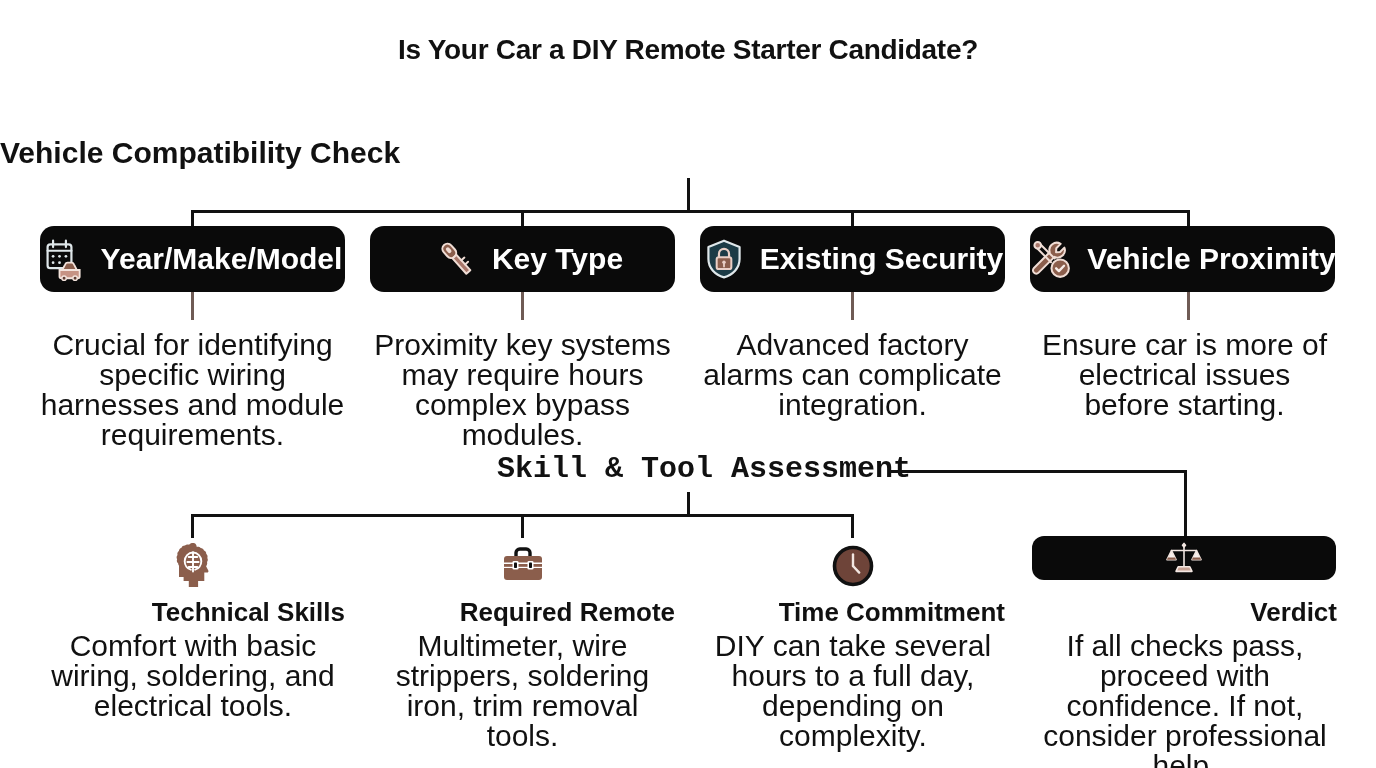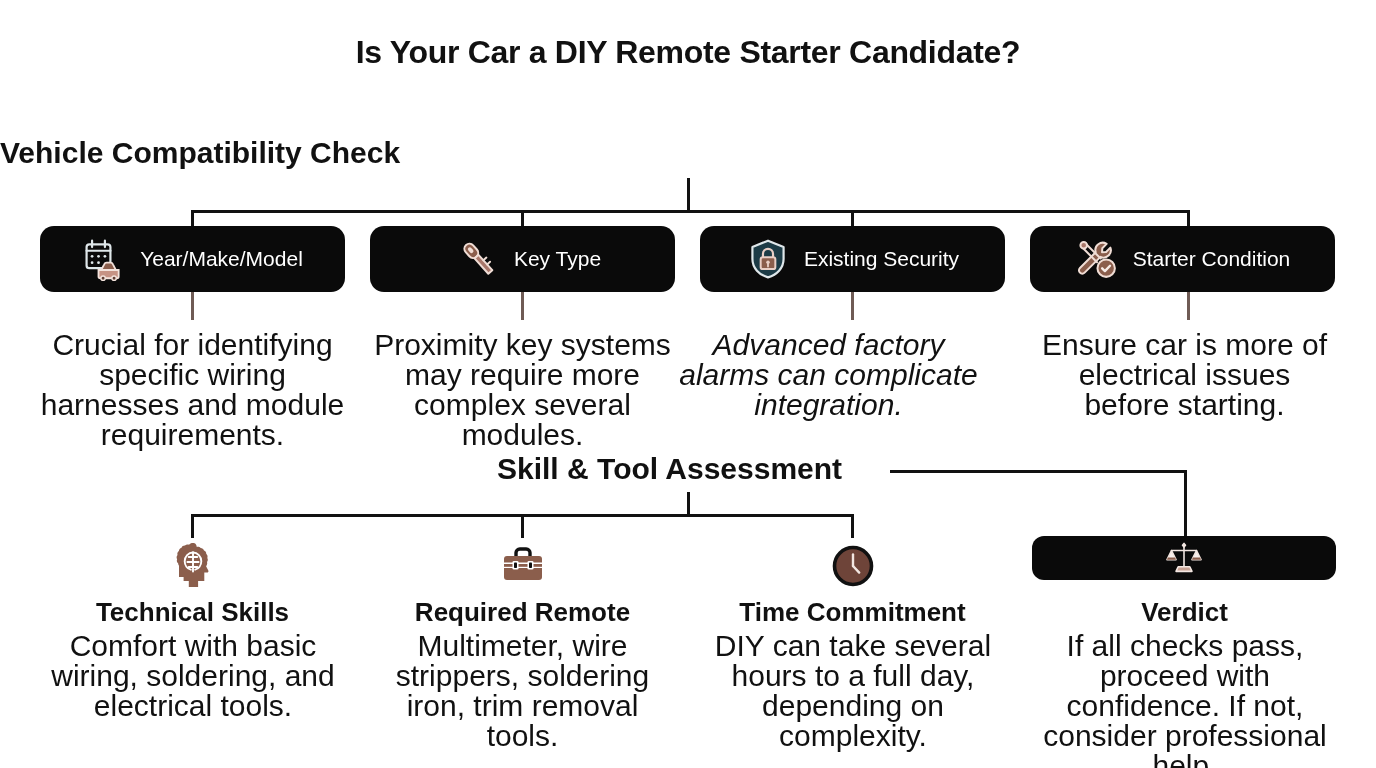--- a/index.html
+++ b/index.html
@@ -23,21 +23,21 @@
     height: 768px;
   }
 
   
   .main-title {
     position: absolute;
     top: 34px;
     left: 0;
     width: 1376px;
     text-align: center;
-    font-size: 32px;
+    font-size: 28px;
     font-weight: bold;
     letter-spacing: -0.3px;
     color: #111111;
     white-space: nowrap;
   }
 
   
   .section-header {
     position: absolute;
     font-size: 30px;
@@ -48,20 +48,21 @@
   #sec1-header {
     top: 136px;
     left: 0;
     width: 1376px;
     text-align: left;
   }
   #sec2-header {
     top: 452px;
     left: 497px;
     text-align: left;
+    font-family: Liberation Mono, monospace;
   }
 
   
   .line {
     position: absolute;
     background: #111111;
   }
   .line.v { width: 3px; }
   .line.h { height: 3px; }
   .stub {
@@ -77,22 +78,22 @@
     background: #0a0a0a;
     border-radius: 14px;
     display: flex;
     align-items: center;
     justify-content: center;
     gap: 14px;
     box-sizing: border-box;
     padding: 0 16px;
   }
   .card-label {
-    font-size: 21px;
-    font-weight: normal;
+    font-size: 30px;
+    font-weight: bold;
     color: #ffffff;
     white-space: nowrap;
   }
   .card-icon {
     flex: 0 0 auto;
     width: 44px;
     height: 44px;
     display: block;
   }
 
@@ -106,21 +107,21 @@
   }
 
   
   .r2-icon {
     position: absolute;
     width: 52px;
     height: 52px;
   }
   .r2-title {
     position: absolute;
-    text-align: center;
+    text-align: right;
     font-size: 26px;
     font-weight: bold;
     color: #111111;
     white-space: nowrap;
   }
 
   
   #verdict-box {
     position: absolute;
     left: 1032px;
@@ -202,31 +203,31 @@
     <svg class="card-icon" viewBox="0 0 48 48">
       <g stroke="#f0ddd5" stroke-width="2.2" stroke-linejoin="round" stroke-linecap="round">
         <path d="M34.5 7.5 29.8 12.2l-.3 4.4 4.4-.3 4.7-4.7a8 8 0 0 1-10.8 10.1L10.5 38.9a3.6 3.6 0 0 1-5.1-5.1L22.6 16.6A8 8 0 0 1 34.5 7.5z" fill="#8b5e4c"></path>
         <path d="M11.5 7 28 23.5" fill="none"></path>
         <path d="M7.5 11 24 27.5" fill="none"></path>
         <circle cx="9.5" cy="9" r="3.6" fill="#a9776a"></circle>
       </g>
       <circle cx="34" cy="34" r="9.5" fill="#8b5e4c" stroke="#f0ddd5" stroke-width="2.2"></circle>
       <path d="M29.6 34.2l3 3 5.6-5.8" fill="none" stroke="#f7ece7" stroke-width="2.6" stroke-linecap="round" stroke-linejoin="round"></path>
     </svg>
-    <span class="card-label">Starter Condition</span>
+    <span class="card-label">Vehicle Proximity</span>
   </div>
 
   <div class="stub" style="left:191px; top:292px; height:28px;"></div>
   <div class="stub" style="left:521px; top:292px; height:28px;"></div>
   <div class="stub" style="left:851px; top:292px; height:28px;"></div>
   <div class="stub" style="left:1187px; top:292px; height:28px;"></div>
 
   <div class="desc" style="left:40px; top:330px; width:305px;">Crucial for identifying specific wiring harnesses and module requirements.</div>
-  <div class="desc" style="left:370px; top:330px; width:305px;">Proximity key systems may require more complex several modules.</div>
-  <div class="desc" style="left:676px; top:330px; width:305px;font-style:italic;">Advanced factory alarms can complicate integration.</div>
+  <div class="desc" style="left:370px; top:330px; width:305px;">Proximity key systems may require hours complex bypass modules.</div>
+  <div class="desc" style="left:700px; top:330px; width:305px;">Advanced factory alarms can complicate integration.</div>
   <div class="desc" style="left:1032px; top:330px; width:305px;">Ensure car is more of electrical issues before starting.</div>
 
   <div class="section-header" id="sec2-header">Skill &amp; Tool Assessment</div>
 
   <div class="line h" style="left:890px; top:470px; width:297px;"></div>
   <div class="line v" style="left:1184px; top:470px; height:66px;"></div>
 
   <div class="line v" style="left:687px; top:492px; height:22px;"></div>
   <div class="line h" style="left:191px; top:514px; width:663px;"></div>
   <div class="line v" style="left:191px; top:514px; height:24px;"></div>

